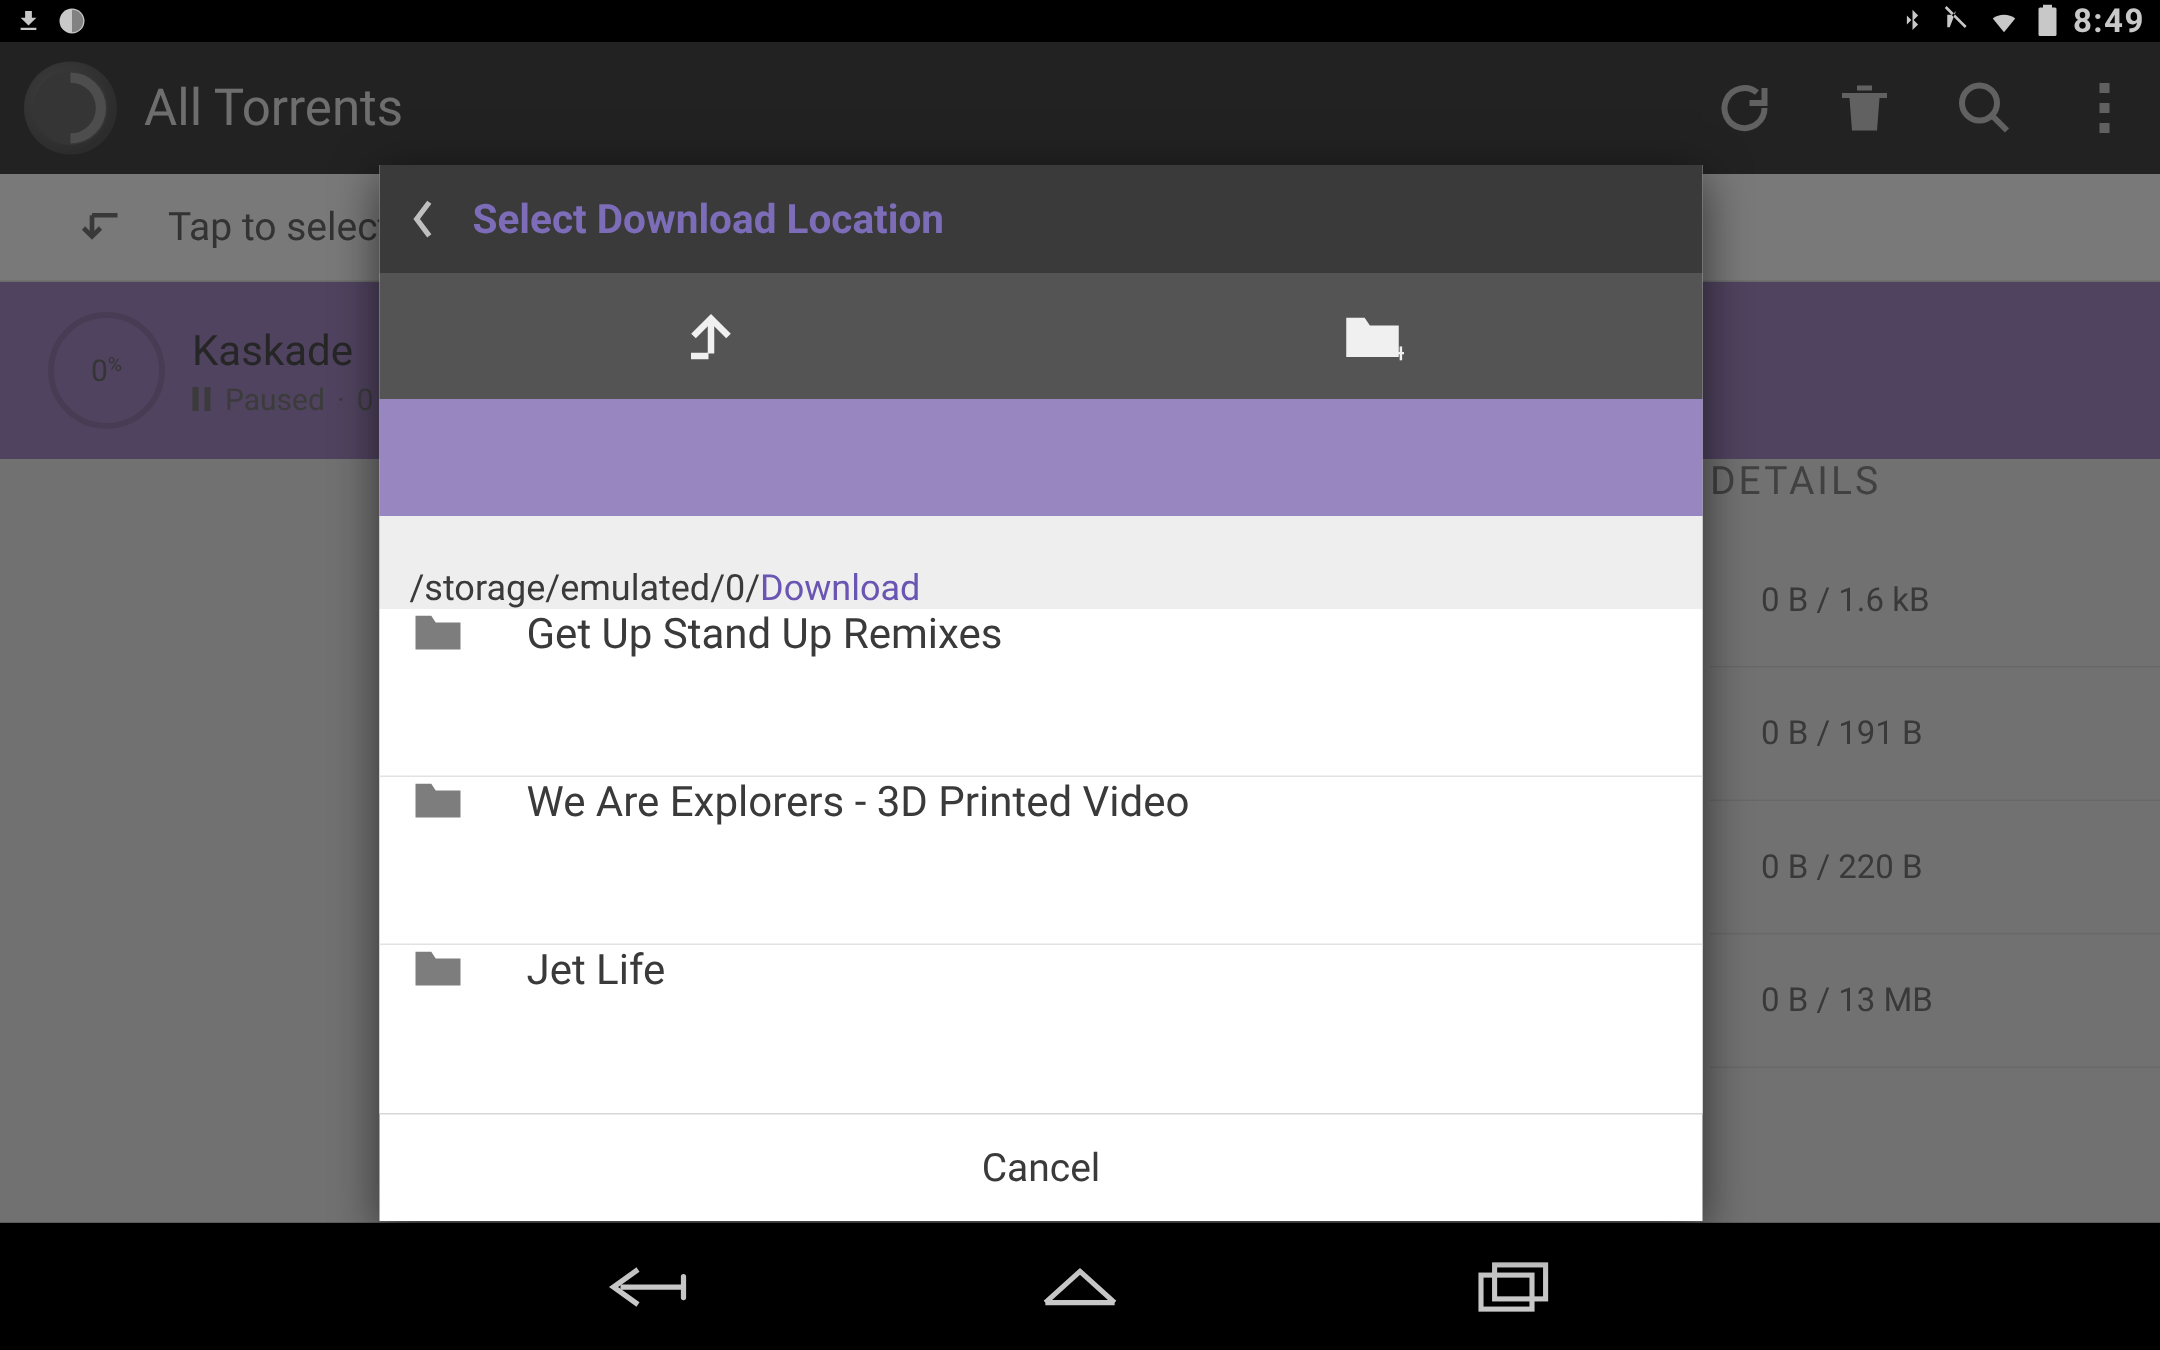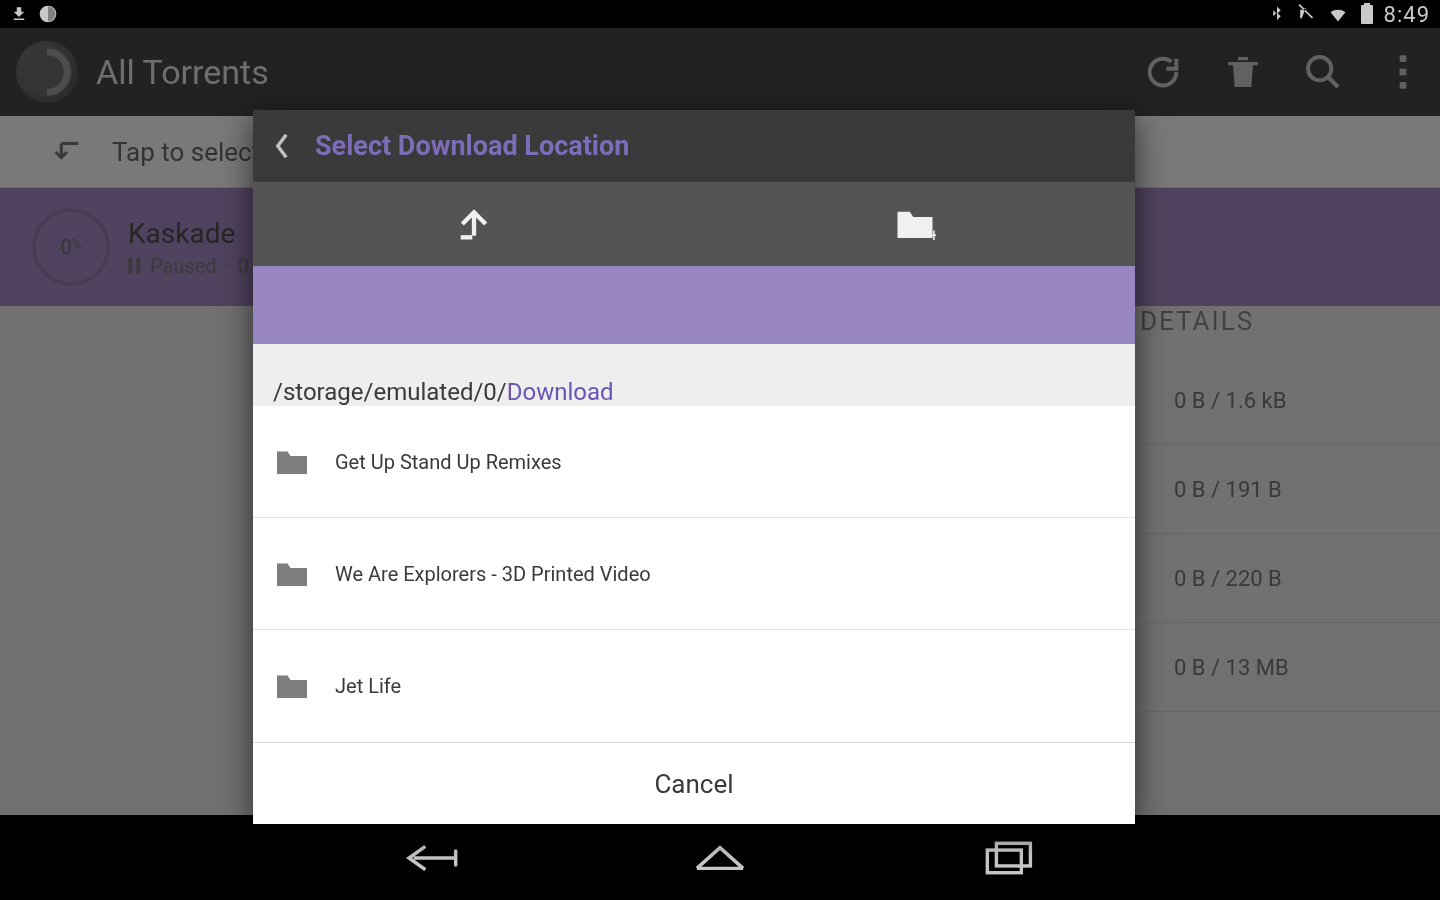--- a/index.html
+++ b/index.html
@@ -2,21 +2,21 @@
 <html><head>
 <meta charset="utf-8">
 <style>
   * { box-sizing: border-box; margin: 0; padding: 0; }
   html, body { width: 1440px; height: 900px; font-family: Roboto, "Helvetica Neue", Arial, sans-serif; background: #000; overflow: hidden; }
   
   
   .status-bar { height: 28px; background: #000; display: flex; align-items: center; padding: 0 10px; color: #c8c8c8; font-size: 20px; }
   .status-left { display: flex; gap: 10px; align-items: center; }
   .status-right { margin-left: auto; display: flex; gap: 10px; align-items: center; }
-  .status-right .clock { font-size: 22px; letter-spacing: 1px; }
+  .status-right .clock { font-size: 22px; letter-spacing: 1px; font-weight: bold; }
   
   
   .app { position: relative; height: 787px; width: 100%; }
   
   
   .action-bar { height: 88px; background: #1a1a1a; display: flex; align-items: center; padding: 0 16px; }
   .app-logo { width: 62px; height: 62px; border-radius: 50%; background: radial-gradient(circle at 40% 40%, #6b6b6b, #333 70%); position: relative; overflow: hidden; display:flex; align-items:center; justify-content:center;}
   .app-title { color: #e0e0e0; font-size: 34px; margin-left: 18px; font-weight: 400; }
   .action-icons { margin-left: auto; display: flex; gap: 38px; align-items: center; color: #bdbdbd; }
   .action-icons .ic { width: 42px; height: 42px; display:flex; align-items:center; justify-content:center;}
@@ -48,24 +48,24 @@
   .dialog { position:absolute; left:253px; top:82px; width:882px; background:#fff; box-shadow: 0 8px 30px rgba(0,0,0,0.6); }
   .dlg-header { height:72px; background:#3a3a3a; display:flex; align-items:center; padding:0 22px; }
   .dlg-back { color:#bfbfbf; margin-right: 26px; font-size:28px; }
   .dlg-title { color:#7d6db8; font-size:27px; font-weight:700;}
   .dlg-toolbar { height:84px; background:#545454; display:flex; }
   .dlg-tool-btn { flex:1; display:flex; align-items:center; justify-content:center; }
   .dlg-purple { height:78px; background:#9886c0; }
   .dlg-path { height:62px; background:#eeeeee; display:flex; align-items:flex-end; padding-left:20px; font-size:24px; color:#3a3a3a;}
   .dlg-path .hl { color:#6a55b3; }
   .dlg-list { background:#fff; }
-  .dlg-item { height:112px; display:flex; align-items:center; padding-left:20px; border-bottom:1px solid #e2e2e2; font-size:20px; color:#3a3a3a;}
+  .dlg-item { height:112px; display:flex; padding-left:20px; border-bottom:1px solid #e2e2e2; font-size:28px; color:#3a3a3a;gap:16px;}
   .dlg-item:last-child { border-bottom:none; }
   .dlg-folder-ic { width:38px; height:30px; margin-right:24px; }
-  .dlg-buttons { height:82px; display:flex; border-top:1px solid #d6d6d6;}
+  .dlg-buttons { height:72px; display:flex; border-top:1px solid #d6d6d6;}
   .dlg-btn { flex:1; display:flex; align-items:center; justify-content:center; font-size:26px; color:#3a3a3a;}
   .dlg-btn + .dlg-btn { border-left:1px solid #d6d6d6; }
   
   svg { display:block; }
 </style>
 </head>
 <body>
 
 <div class="status-bar">
   <div class="status-left">

